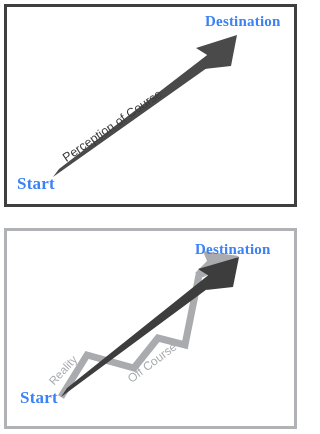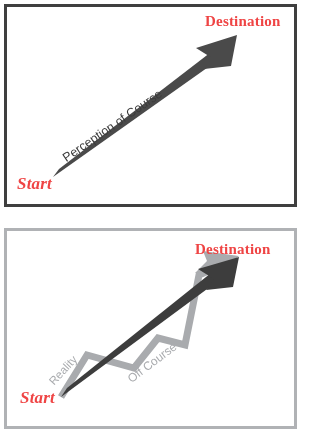--- a/index.html
+++ b/index.html
@@ -41,27 +41,26 @@
   .panel svg {
     position: absolute;
     left: 0;
     top: 0;
     display: block;
   }
   .corner-label {
     position: absolute;
     font-family: "Liberation Serif", serif;
     font-weight: bold;
-    color: #ef4444;
+    color: #3b82f6;
     white-space: nowrap;
     letter-spacing: 0.2px;
   }
   .label-start {
     font-size: 17px;
-    font-style: italic;
   }
   .label-destination {
     font-size: 15px;
   }
   
   .p1-start  { left: 10px;  top: 167px; }
   .p1-dest   { left: 198px; top: 6px;   }
   
   .p2-start  { left: 13px;  top: 157px; }
   .p2-dest   { left: 188px; top: 10px;  }

